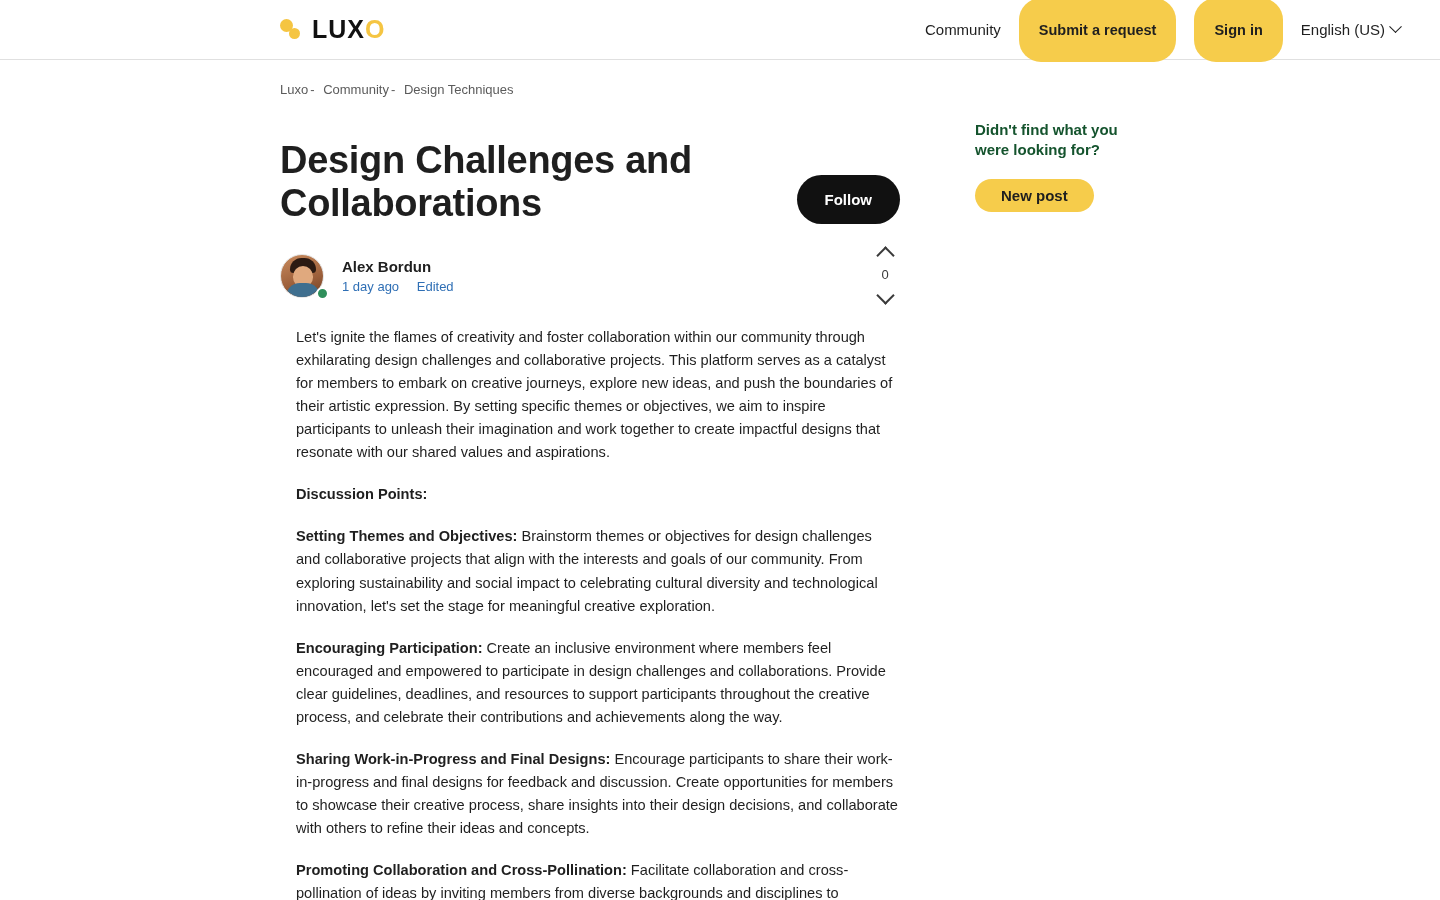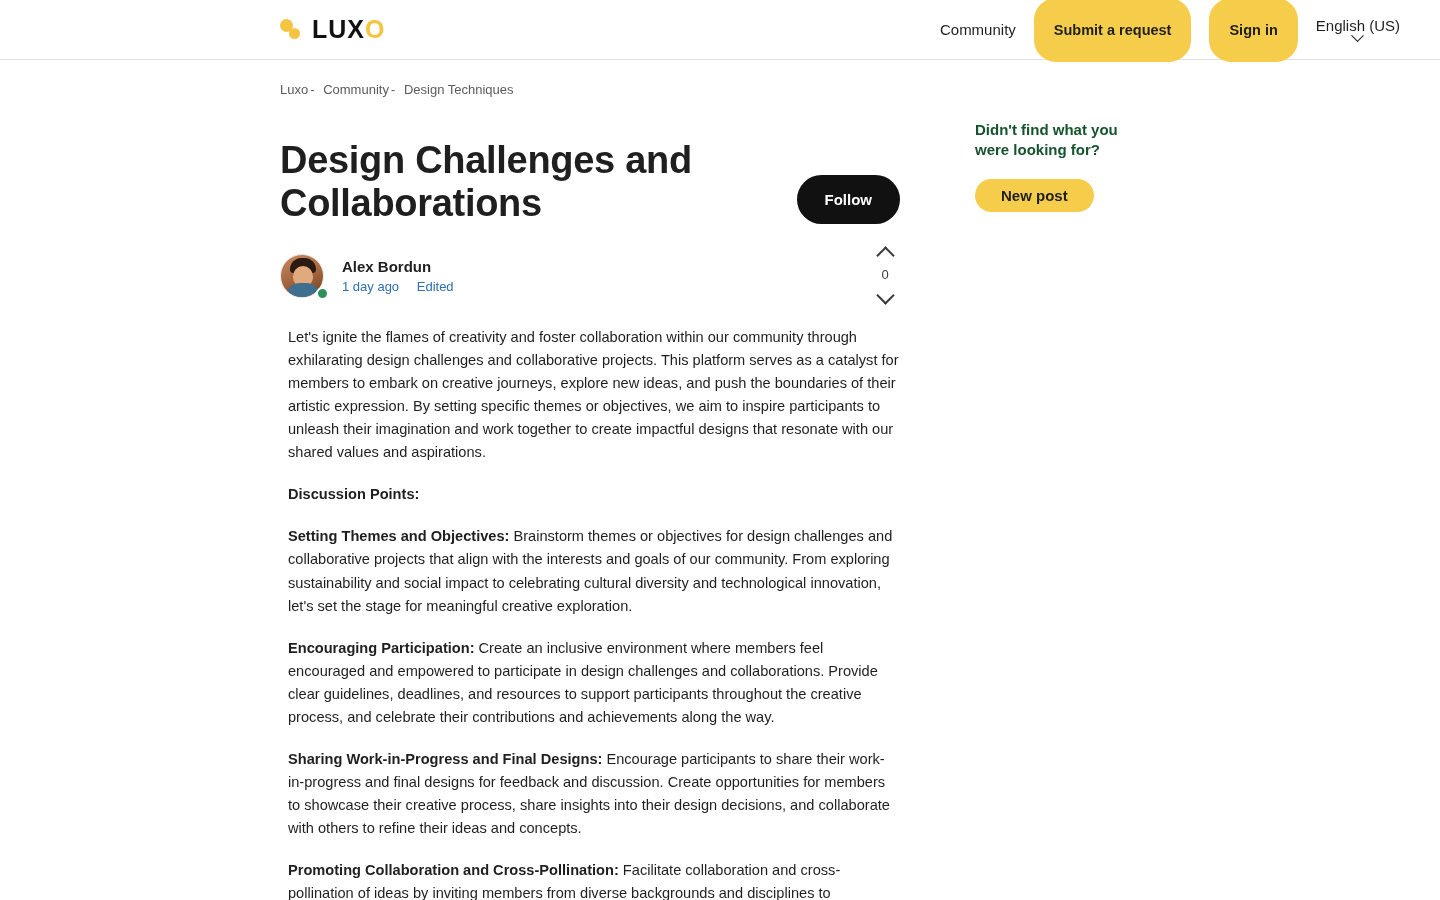--- a/index.html
+++ b/index.html
@@ -76,24 +76,24 @@
     cursor: pointer;
     font-family: "Liberation Sans", sans-serif;
   }
   .btn-yellow {
     background: #f6cc4b;
     color: #1f1f1f;
   }
   .lang-select {
     display: flex;
     align-items: center;
-    font-size: 15px;
-    cursor: pointer;
-    color: #1f1f1f;
-    flex-direction: column;
+    gap: 6px;
+    font-size: 15px;
+    cursor: pointer;
+    color: #1f1f1f;
   }
   .chev {
     width: 9px; height: 9px;
     border-right: 1.8px solid #1f1f1f;
     border-bottom: 1.8px solid #1f1f1f;
     transform: rotate(45deg) translate(-2px,-2px);
   }
 
   
   .page {
@@ -246,21 +246,21 @@
 
   
   .article {
     margin-top: 28px;
     width: 620px;
   }
   .article p {
     font-size: 14.6px;
     line-height: 1.58;
     color: #1f1f1f;
-    margin: 0 0 19px 8px;
+    margin: 0 0 19px 16px;
   }
   .article p strong { font-weight: 700; }
 
   
   .search-box {
     display: flex;
     align-items: center;
     gap: 10px;
     border: 1px solid #cfcfcf;
     border-radius: 6px;

